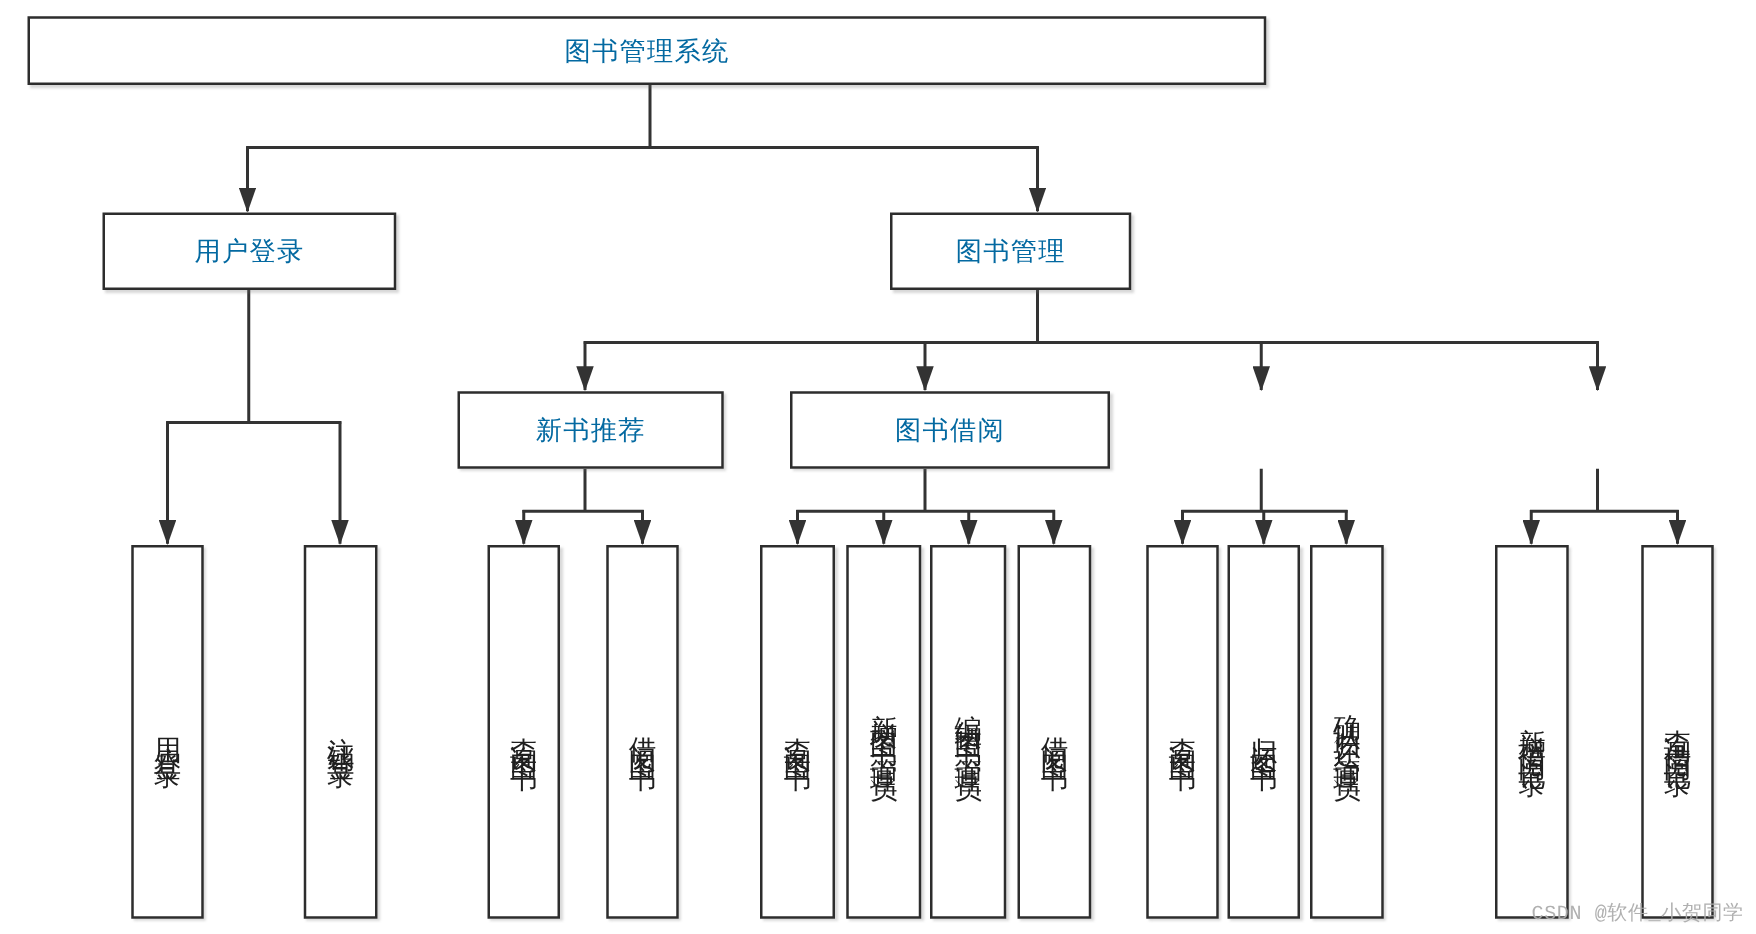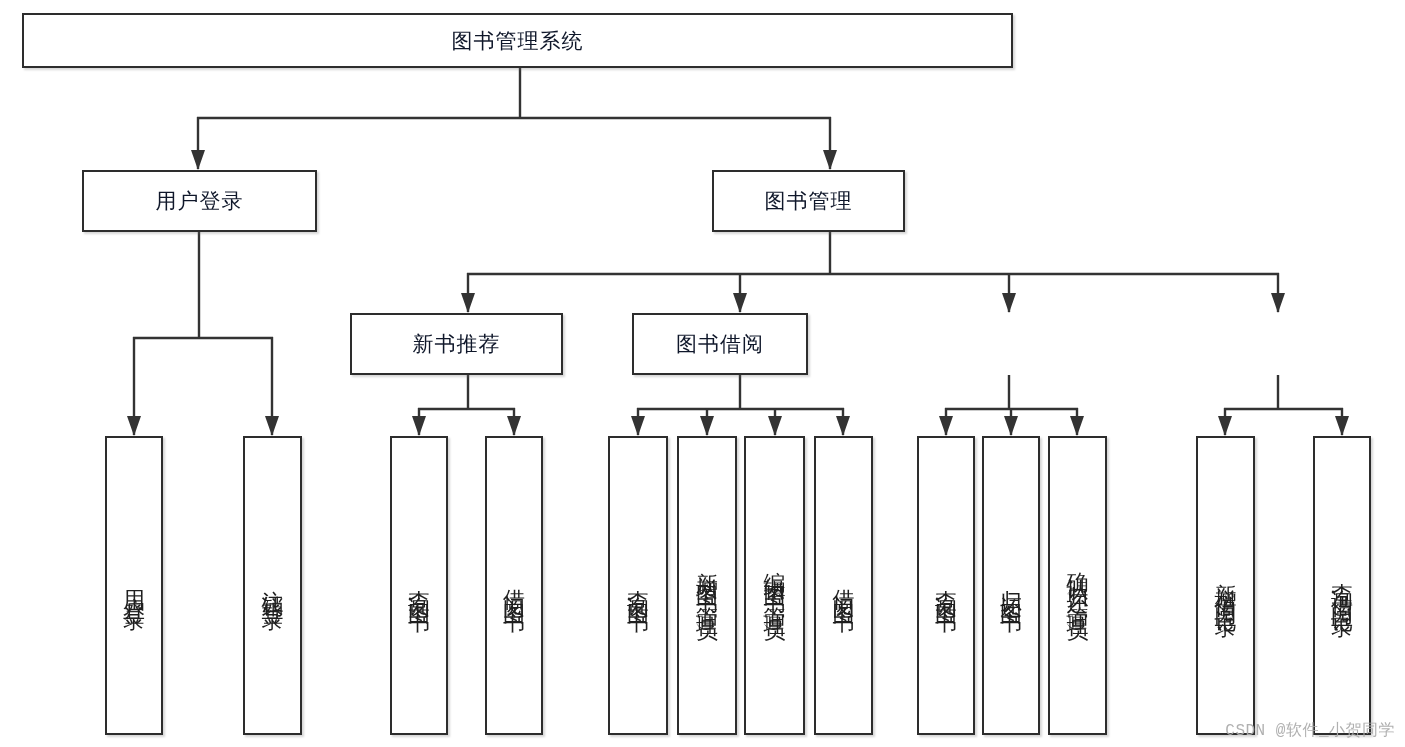--- a/index.html
+++ b/index.html
@@ -26,21 +26,21 @@
     box-sizing: border-box;
     border: 2.5px solid #2d2d2d;
     background: #ffffff;
     display: flex;
     align-items: center;
     justify-content: center;
     box-shadow: 2px 2px 2px rgba(110,110,110,0.28);
   }
   .hbox .lbl {
     font-size: 21px;
-    color: #0f172a;
+    color: #0369a1;
     letter-spacing: 1px;
     white-space: nowrap;
   }
   .vbox {
     position: absolute;
     box-sizing: border-box;
     border: 2.5px solid #2d2d2d;
     background: #ffffff;
     display: flex;
     align-items: center;
@@ -121,24 +121,24 @@
     <span class="lbl">图书管理系统</span>
   </div>
 
   <div class="hbox" style="left:82px; top:170px; width:235px; height:62px;">
     <span class="lbl">用户登录</span>
   </div>
   <div class="hbox" style="left:712px; top:170px; width:193px; height:62px;">
     <span class="lbl">图书管理</span>
   </div>
 
-  <div class="hbox" style="left:350px; top:313px; width:213px; height:62px;justify-content:center;">
+  <div class="hbox" style="left:366px; top:313px; width:213px; height:62px;justify-content:center;">
     <span class="lbl">新书推荐</span>
   </div>
-  <div class="hbox" style="left:632px; top:313px; width:176px; height:62px;">
+  <div class="hbox" style="left:632px; top:313px; width:256px; height:62px;">
     <span class="lbl">图书借阅</span>
   </div>
 
   <div class="vbox" style="left:105px; width:58px;">
     <span class="vlbl">用户登录</span>
   </div>
   <div class="vbox" style="left:243px; width:59px;">
     <span class="vlbl">注销登录</span>
   </div>
 

